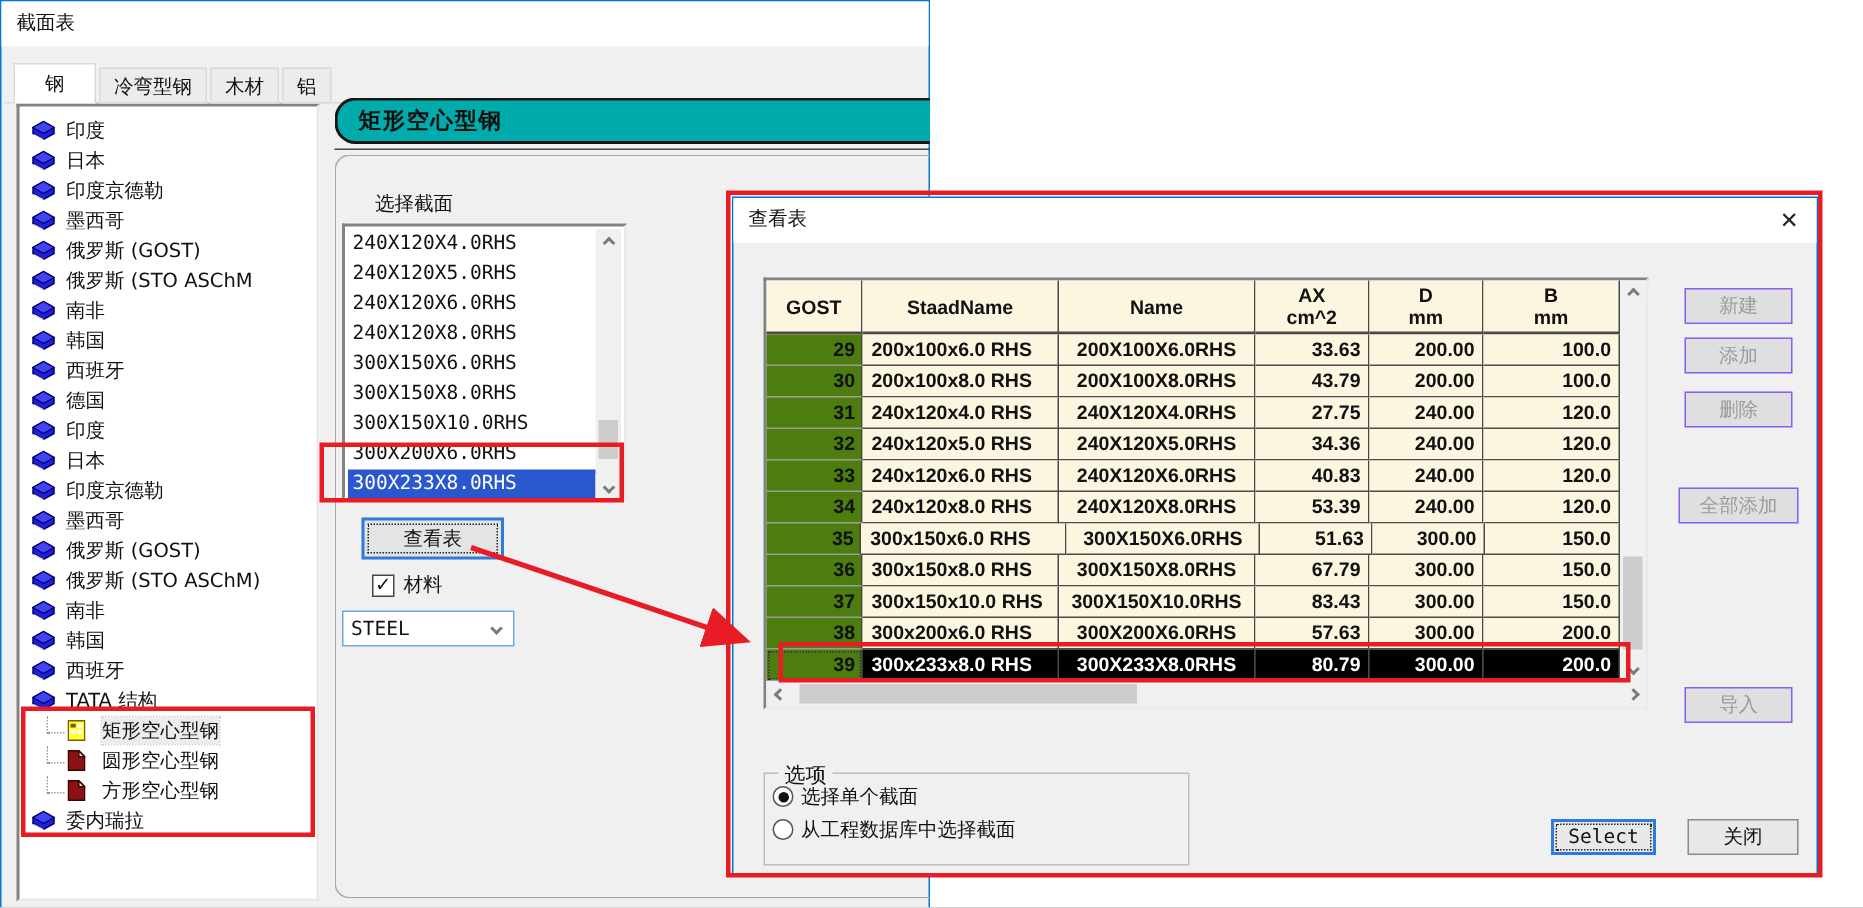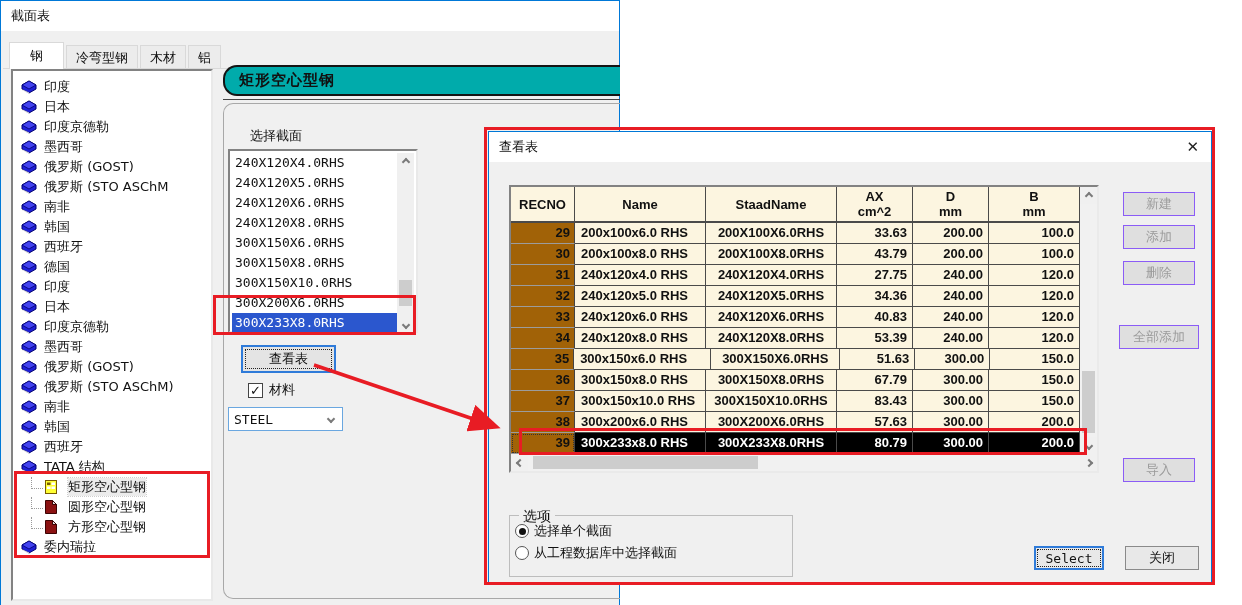--- a/index.html
+++ b/index.html
@@ -52,21 +52,21 @@
   
   #dialog{position:absolute;left:488px;top:131px;width:724px;height:452px;background:#f0f0f0;border:1px solid var(--accent)}
   #dialog .titlebar{height:30px}
   #dialog-close{position:absolute;right:12px;top:0;line-height:30px;font-size:15px;color:#222}
 
   #table-frame{position:absolute;left:20px;top:53px;width:590px;height:288px;background:#f0f0f0;border-top:2px solid #828282;border-left:2px solid #828282;border-right:2px solid #eaeaea;border-bottom:2px solid #eaeaea}
   #grid{position:absolute;left:0;top:0;width:569px;font-family:"Liberation Sans","DejaVu Sans",sans-serif;font-weight:700;font-size:13px}
   .hrow,.grow{display:flex}
   .hcell{height:36px;background:var(--cream);border-right:1px solid #4a4a4a;border-bottom:2px solid #4a4a4a;display:flex;flex-direction:column;align-items:center;justify-content:center;line-height:15px}
   .gcell{height:21px;line-height:20px;border-right:1px solid #4a4a4a;border-bottom:1px solid #4a4a4a;background:var(--cream);overflow:hidden;white-space:nowrap}
-  .c0{background:#a16207;text-align:right;padding-right:4px;border-bottom:1px solid #9c9c9c;border-right:1px solid #444}
+  .c0{background:#4d7c0f;text-align:right;padding-right:4px;border-bottom:1px solid #9c9c9c;border-right:1px solid #444}
   .c1{text-align:left;padding-left:6px}
   .c2{text-align:center}
   .c3,.c4,.c5{text-align:right;padding-right:5px}
   .grow.sel .gcell:not(.c0){background:var(--rowsel);color:var(--rowseltxt)}
   .grow.sel .c0{outline:1px dotted #333;outline-offset:-2px}
   #vscroll{position:absolute;left:569px;top:0;width:17px;height:267px;background:#f1f1f1}
   #hscroll{position:absolute;left:0;top:267px;width:586px;height:17px;background:#f1f1f1}
 
   .dlg-btn{position:absolute;display:flex;align-items:center;justify-content:center;font-size:13px}
   .disabled-btn{background:#dfdfdf;border:1px solid #8b5cf6;color:#9b9b9b}
@@ -404,27 +404,27 @@
   <div id="dialog">
     <div class="titlebar">
       <span>查看表</span>
       <span id="dialog-close">✕</span>
     </div>
 
     <div id="table-frame">
       <div id="grid">
           <div class="hrow">
             <div class="hcell" style="width: 64px;">
-              <div>RECNO</div>
+              <div>GOST</div>
+            </div>
+            <div class="hcell" style="width: 131px;">
+              <div>StaadName</div>
             </div>
             <div class="hcell" style="width: 131px;">
               <div>Name</div>
-            </div>
-            <div class="hcell" style="width: 131px;">
-              <div>StaadName</div>
             </div>
             <div class="hcell" style="width: 76px;">
               <div>AX</div>
               <div>cm^2</div>
             </div>
             <div class="hcell" style="width: 76px;">
               <div>D</div>
               <div>mm</div>
             </div>
             <div class="hcell" style="width: 91px;">

